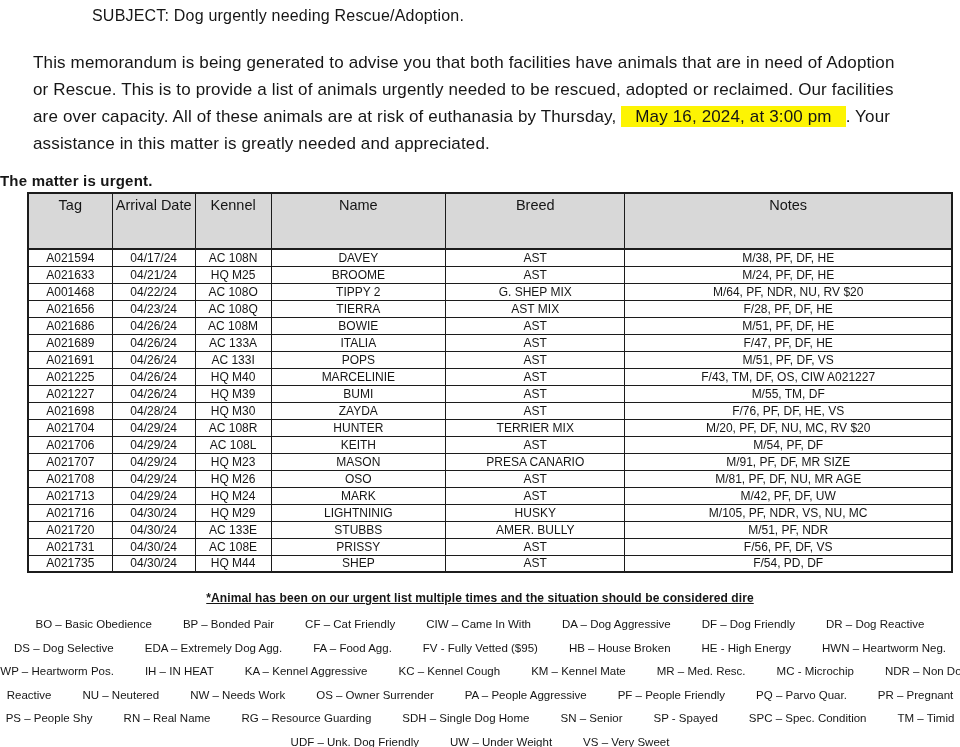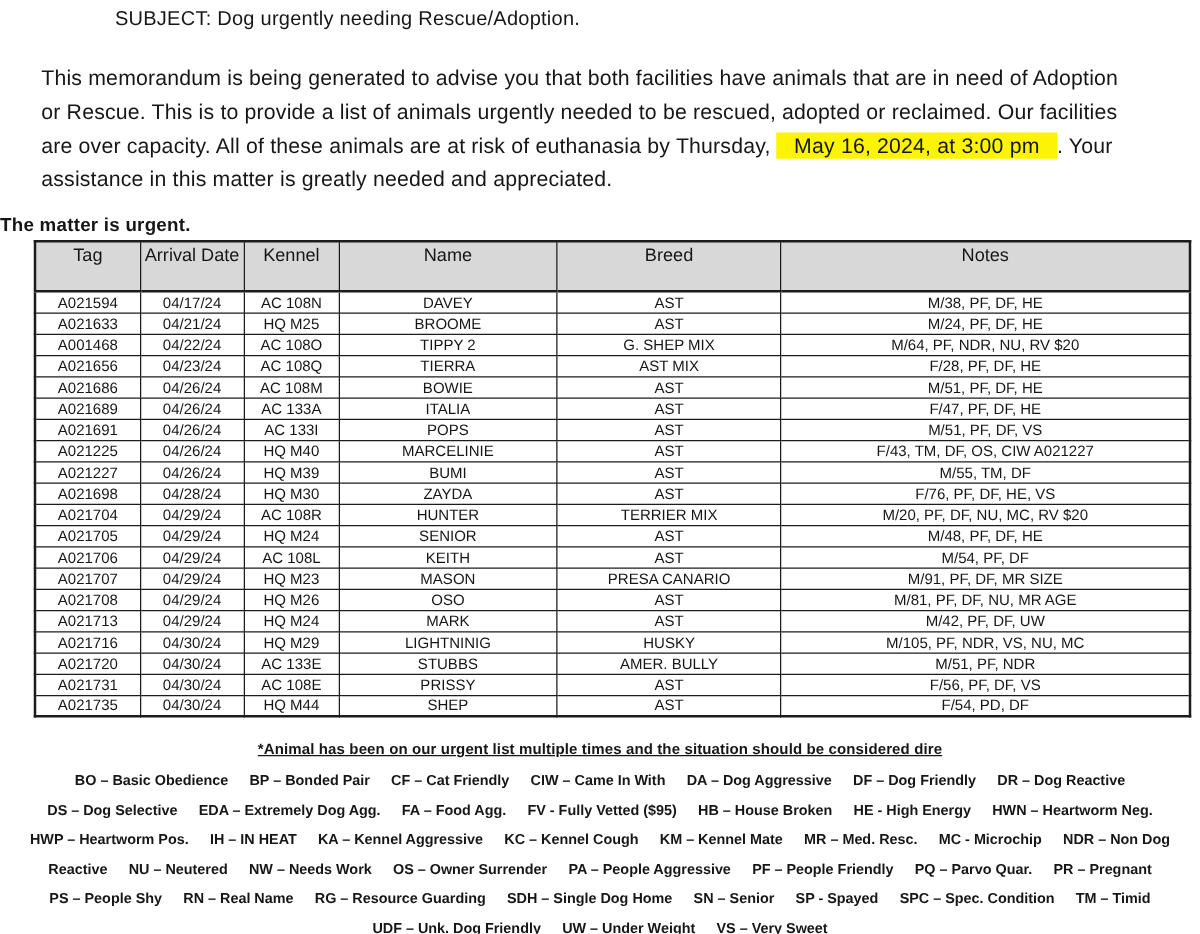--- a/index.html
+++ b/index.html
@@ -49,21 +49,21 @@
   col.c-breed  { width:19.4%; }
   col.c-notes  { width:35.4%; }
   table.urgent th {
     background:#d8d8d8;
     border:1px solid #1c1c1c;
     border-bottom:2px solid #1c1c1c;
     font-size:14.5px;
     font-weight:normal;
     vertical-align:top;
     padding:2px 2px 12px 2px;
-    height:40px;
+    height:56px;
     line-height:18px;
   }
   table.urgent td {
     border:1px solid #1c1c1c;
     text-align:center;
     font-size:12px;
     height:17px;
     line-height:14px;
     padding:0 2px;
     white-space:nowrap;
@@ -78,23 +78,23 @@
     text-decoration:underline;
     letter-spacing:.1px;
   }
 
   .legend {
     margin:13px 40px 0 40px;
   }
   .legend-line {
     display:flex;
     justify-content:center;
-    column-gap:17px;
+    column-gap:31px;
     font-size:11.5px;
-    font-weight:bold;
+    font-weight:normal;
     margin-bottom:11.5px;
     white-space:nowrap;
   }
 </style>
 </head>
 <body>
 
 <div class="page">
 
   <div class="subject">SUBJECT: Dog urgently needing Rescue/Adoption.</div>
@@ -205,28 +205,20 @@
         </tr>
         <tr>
           <td>A021704</td>
           <td>04/29/24</td>
           <td>AC 108R</td>
           <td>HUNTER</td>
           <td>TERRIER MIX</td>
           <td>M/20, PF, DF, NU, MC, RV $20</td>
         </tr>
         <tr>
-          <td>A021705</td>
-          <td>04/29/24</td>
-          <td>HQ M24</td>
-          <td>SENIOR</td>
-          <td>AST</td>
-          <td>M/48, PF, DF, HE</td>
-        </tr>
-        <tr>
           <td>A021706</td>
           <td>04/29/24</td>
           <td>AC 108L</td>
           <td>KEITH</td>
           <td>AST</td>
           <td>M/54, PF, DF</td>
         </tr>
         <tr>
           <td>A021707</td>
           <td>04/29/24</td>

